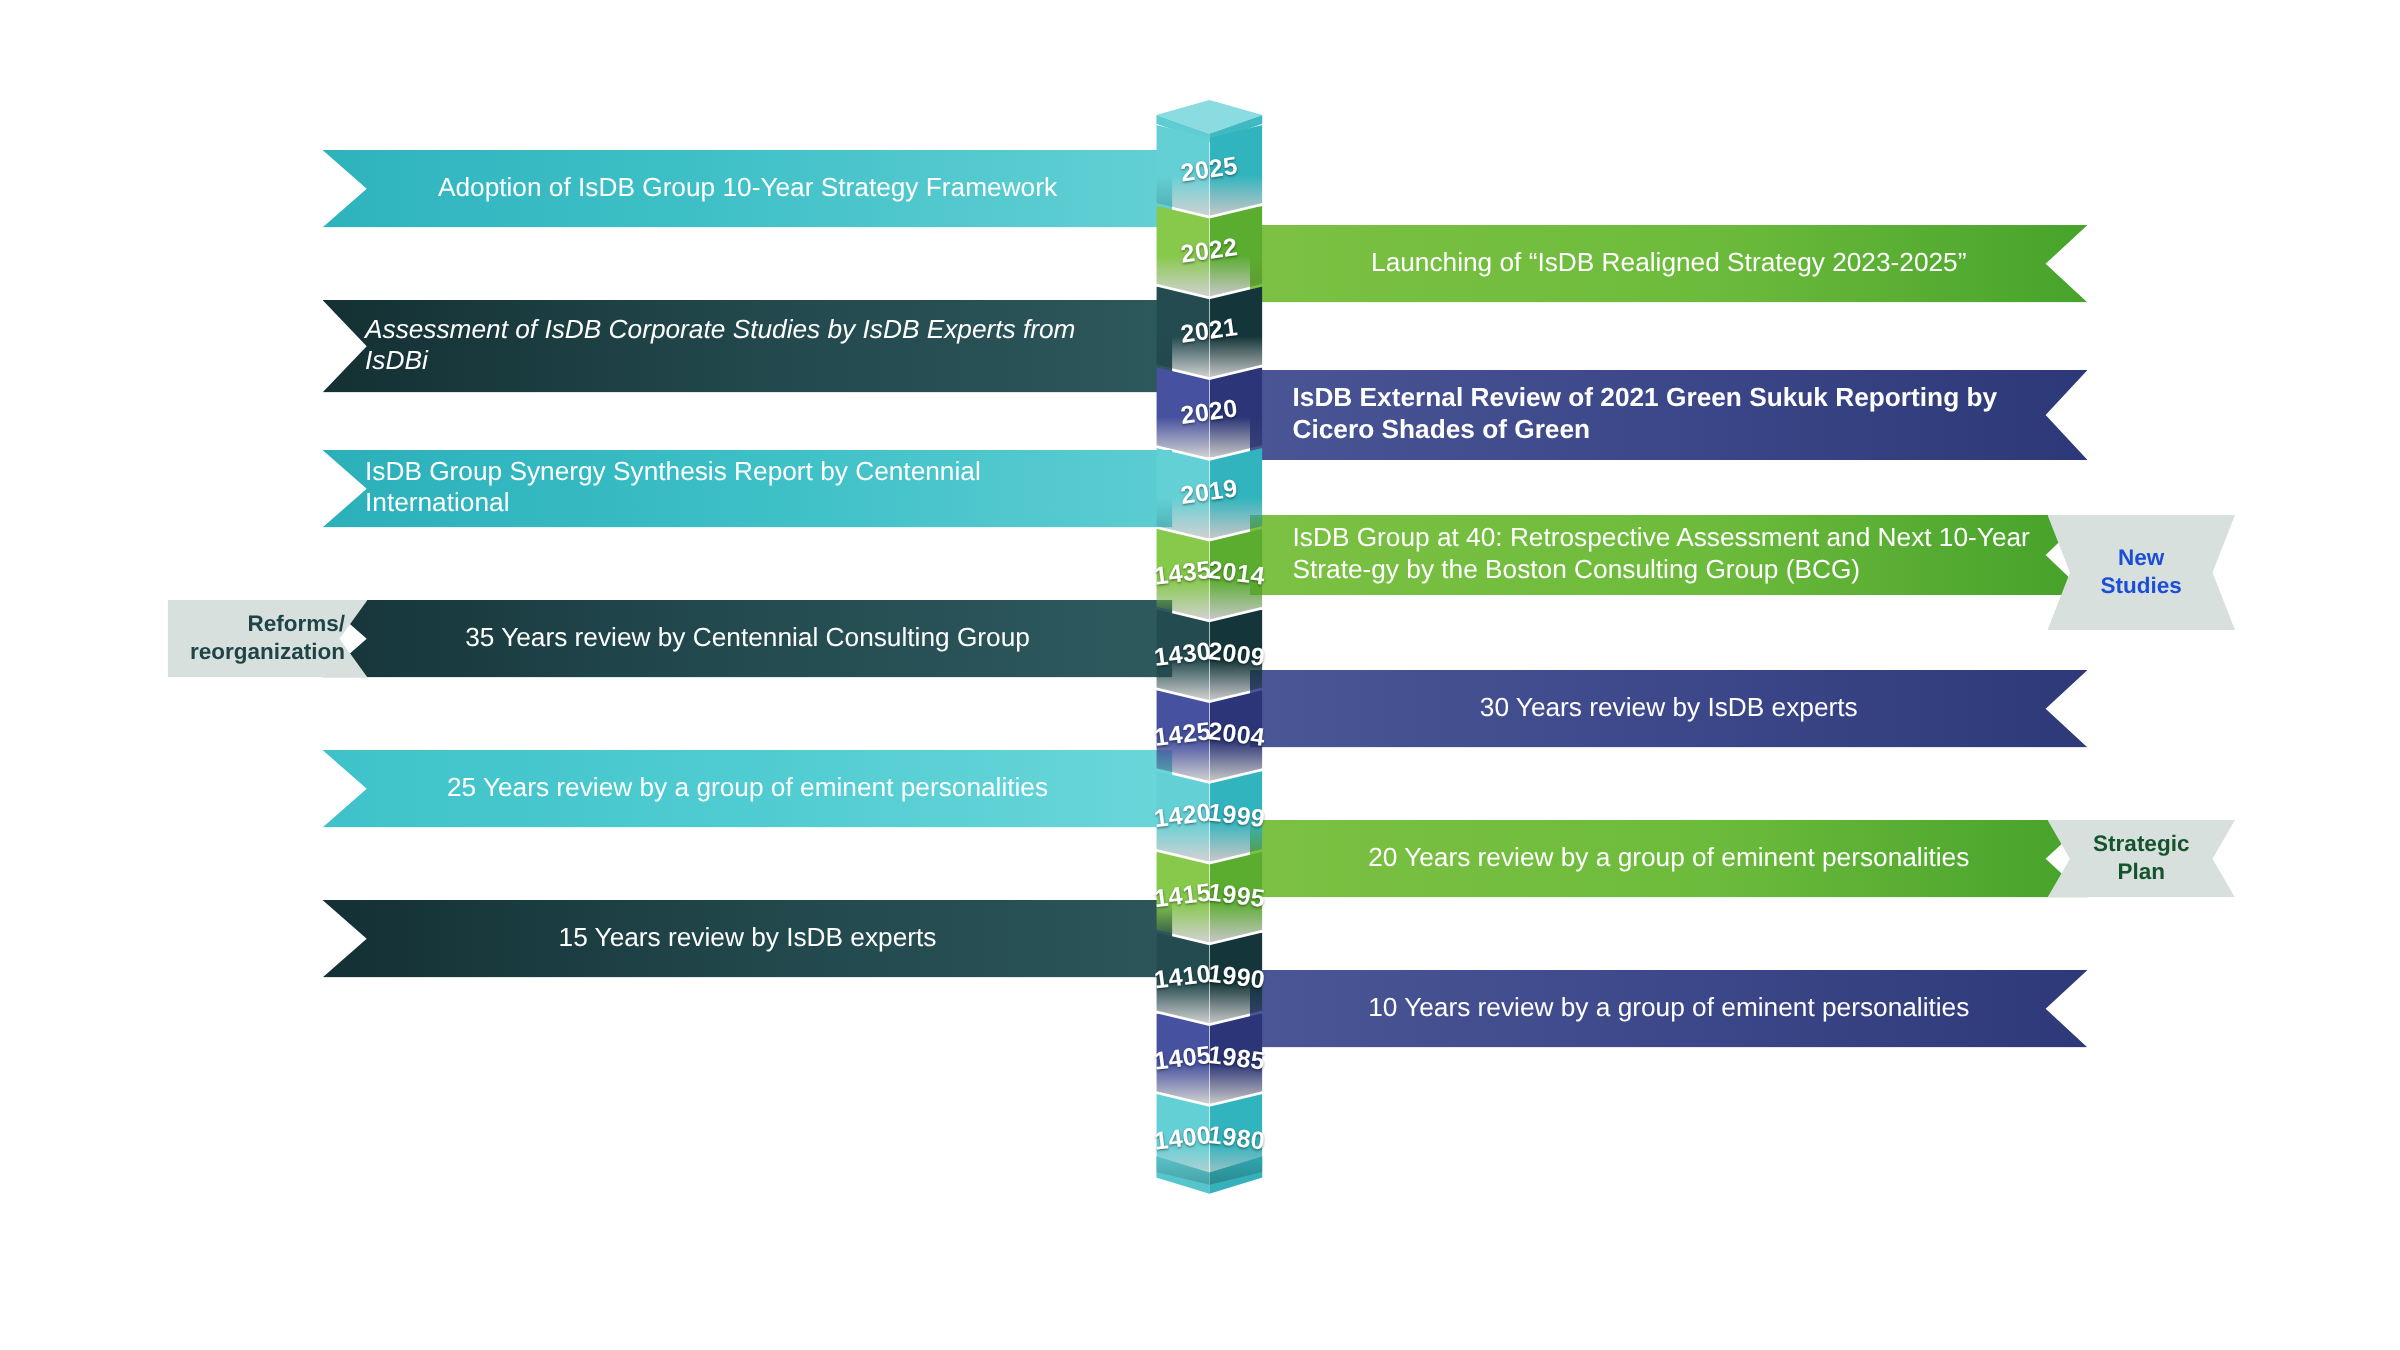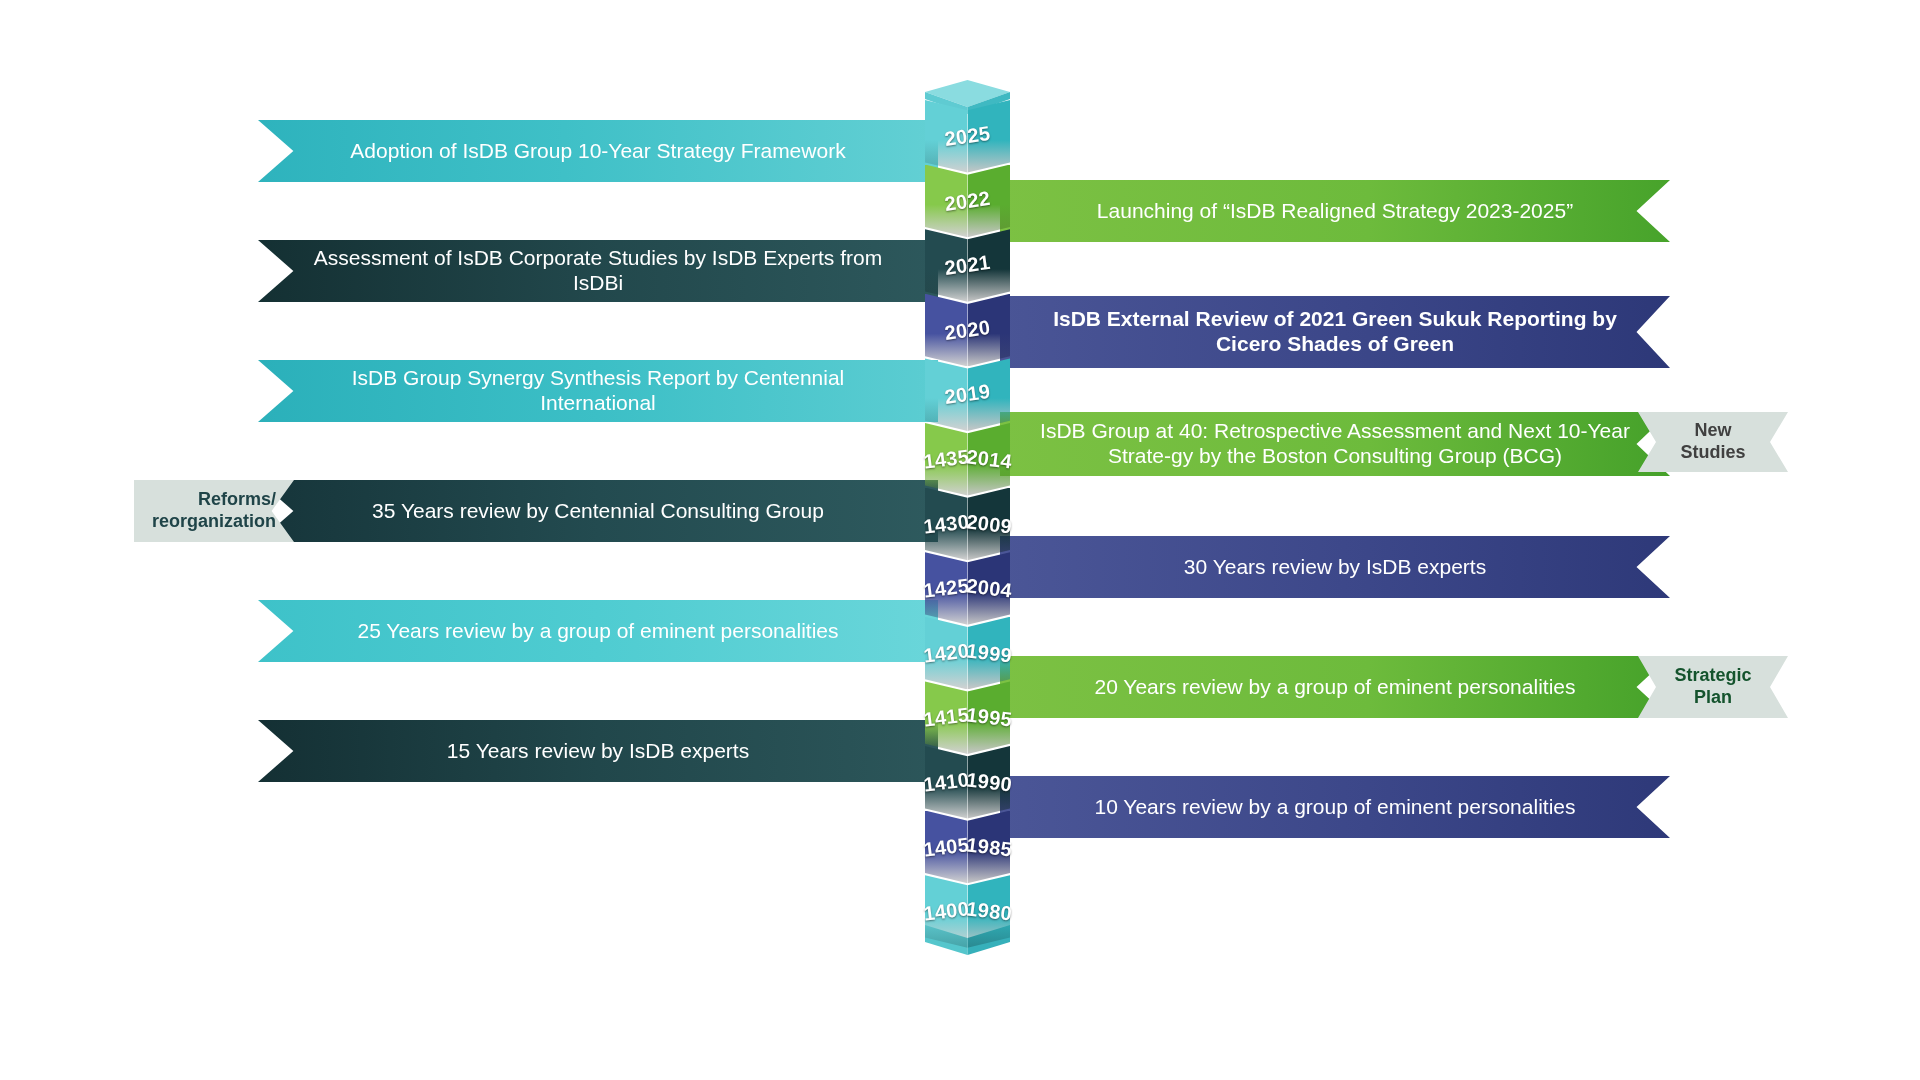--- a/index.html
+++ b/index.html
@@ -23,21 +23,21 @@
     justify-content:center;color:#fff;font-weight:700;font-size:20px;
     letter-spacing:.3px;text-shadow:0 1px 2px rgba(0,0,0,.45);z-index:4;}
   .blk .yl{left:0;width:42.5px;transform:rotate(-7deg);}
   .blk .yrr{left:42.5px;width:42.5px;transform:rotate(7deg);}
   .blk.single .yrr{left:0;width:85px;transform:rotate(-8deg);}
   .captop{position:absolute;left:925px;top:80px;width:85px;height:34px;z-index:6;}
   .capbot{position:absolute;left:925px;top:925px;width:85px;height:34px;z-index:6;}
 
   
   .ribbon{position:absolute;display:flex;align-items:center;justify-content:center;
-    color:#fff;font-size:21px;line-height:1.18;text-align:center;
+    color:#fff;font-size:21px;line-height:1.18;
     padding:0 34px;box-sizing:border-box;}
   .ribbon.left{clip-path:polygon(0 0,100% 0,100% 100%,0 100%,5.2% 50%);}
   .ribbon.right{clip-path:polygon(0 0,100% 0,95% 50%,100% 100%,0 100%);}
   .ribbon.bold{font-weight:700;}
 
   
   .tag{position:absolute;display:flex;align-items:center;justify-content:center;
     font-size:18px;font-weight:700;line-height:1.2;text-align:center;
     background:#d7e0dc;box-sizing:border-box;padding:0 14px;}
   .tag.ltag{clip-path:polygon(0 0,100% 0,86% 50%,100% 100%,0 100%,0 100%);text-align:right;}
@@ -46,22 +46,22 @@
 </head>
 <body>
 
 <div id="stage">
 
   <div class="ribbon left" style="left:258px;top:120px;width:680px;height:62px;
               background:linear-gradient(90deg,#2eb3bd 0%,#3fc0c7 45%,#63d0d4 100%);">
     <span>Adoption of IsDB Group 10-Year Strategy Framework</span>
   </div>
 
-  <div class="ribbon left" style="left:258px;top:240px;width:680px;height:62px;
-              background:linear-gradient(90deg,#143033 0%,#22484c 50%,#2d585c 100%);">
+  <div class="ribbon left" style="left:258px;top:240px;width:680px;height:74px;
+              background:linear-gradient(90deg,#143033 0%,#22484c 50%,#2d585c 100%);font-style:italic;">
     <span>Assessment of IsDB Corporate Studies by IsDB Experts from IsDBi</span>
   </div>
 
   <div class="ribbon left" style="left:258px;top:360px;width:680px;height:62px;
               background:linear-gradient(90deg,#2bb0ba 0%,#3cbfc6 50%,#5ccdd2 100%);">
     <span>IsDB Group Synergy Synthesis Report by Centennial International</span>
   </div>
 
   <div class="ribbon left" style="left:258px;top:480px;width:680px;height:62px;
               background:linear-gradient(90deg,#16353a 0%,#234b50 50%,#2e5a5e 100%);">
@@ -109,21 +109,21 @@
   <div class="ribbon right" style="left:1000px;top:656px;width:670px;height:62px;
               background:linear-gradient(90deg,#7cc143 0%,#6dbb3c 55%,#46a22a 100%);">
     <span>20  Years review by a group of eminent personalities</span>
   </div>
 
   <div class="ribbon right" style="left:1000px;top:776px;width:670px;height:62px;
               background:linear-gradient(90deg,#4b5697 0%,#3c4789 55%,#2e3979 100%);">
     <span>10 Years review by a group of eminent personalities</span>
   </div>
 
-  <div class="tag rtag" style="left:1638px;top:412px;width:150px;height:60px;color:#404040;justify-content:center;">
+  <div class="tag rtag" style="left:1638px;top:412px;width:150px;height:92px;color:#1d4ed8;justify-content:center;">
     <div>
       <div>New</div>
       <div>Studies</div>
     </div>
   </div>
 
 
   <div class="tag rtag" style="left:1638px;top:656px;width:150px;height:62px;color:#14532d;">
     <div>
       <div>Strategic</div>

